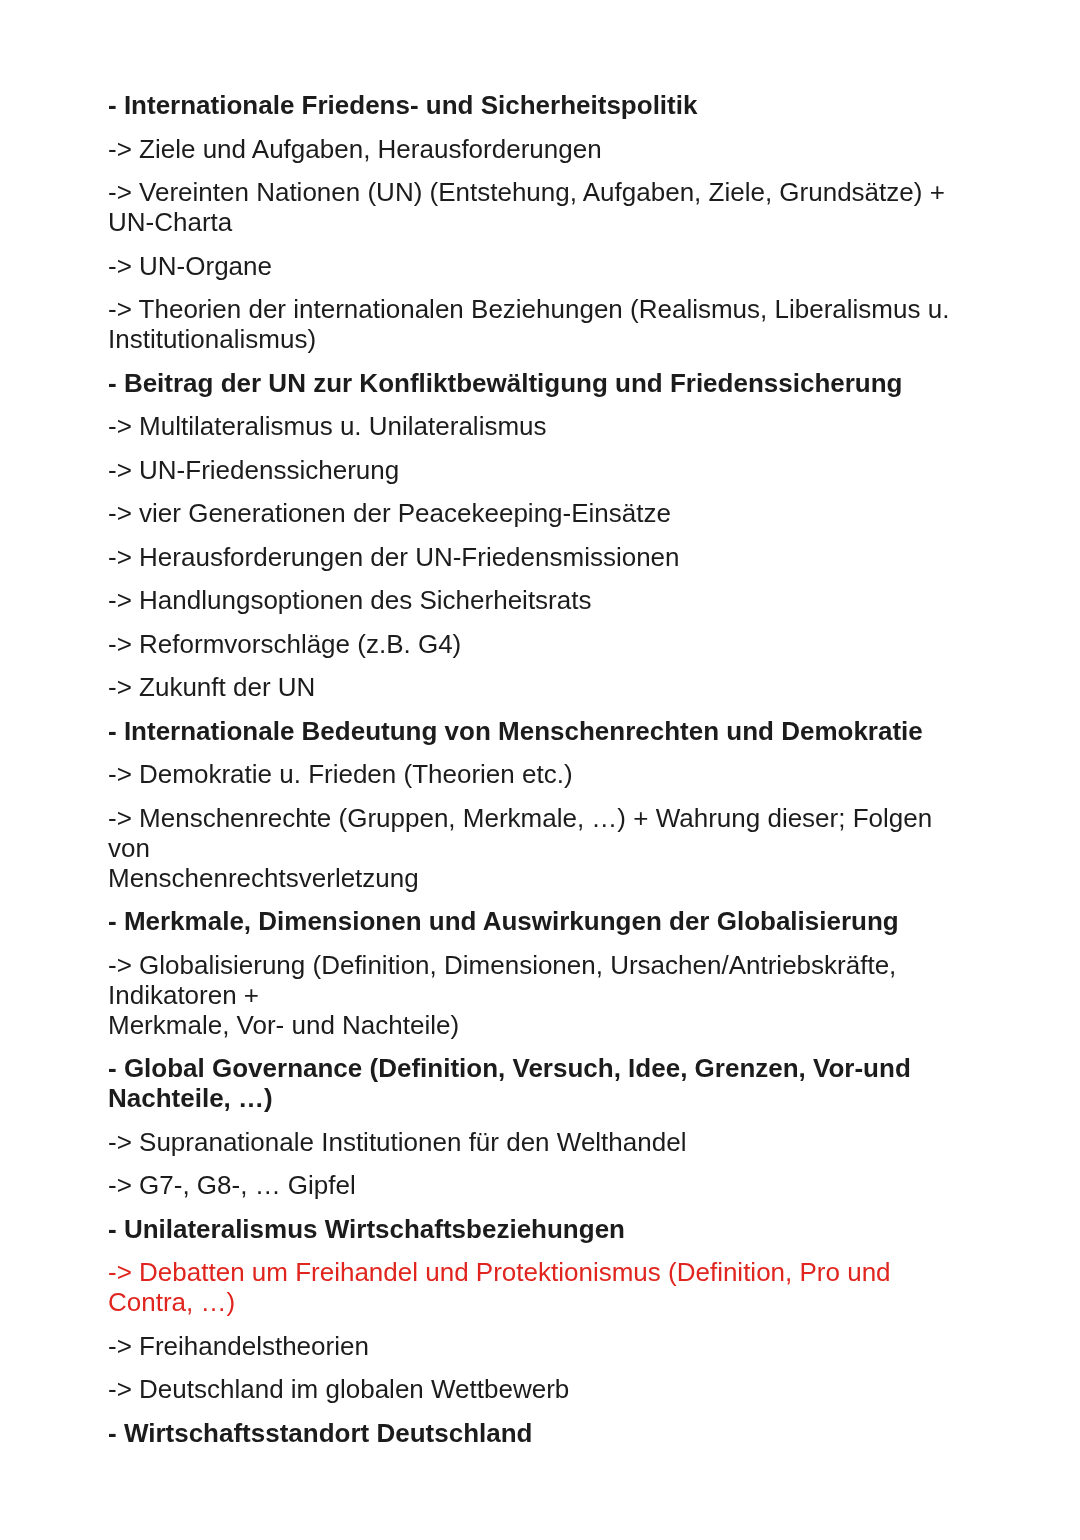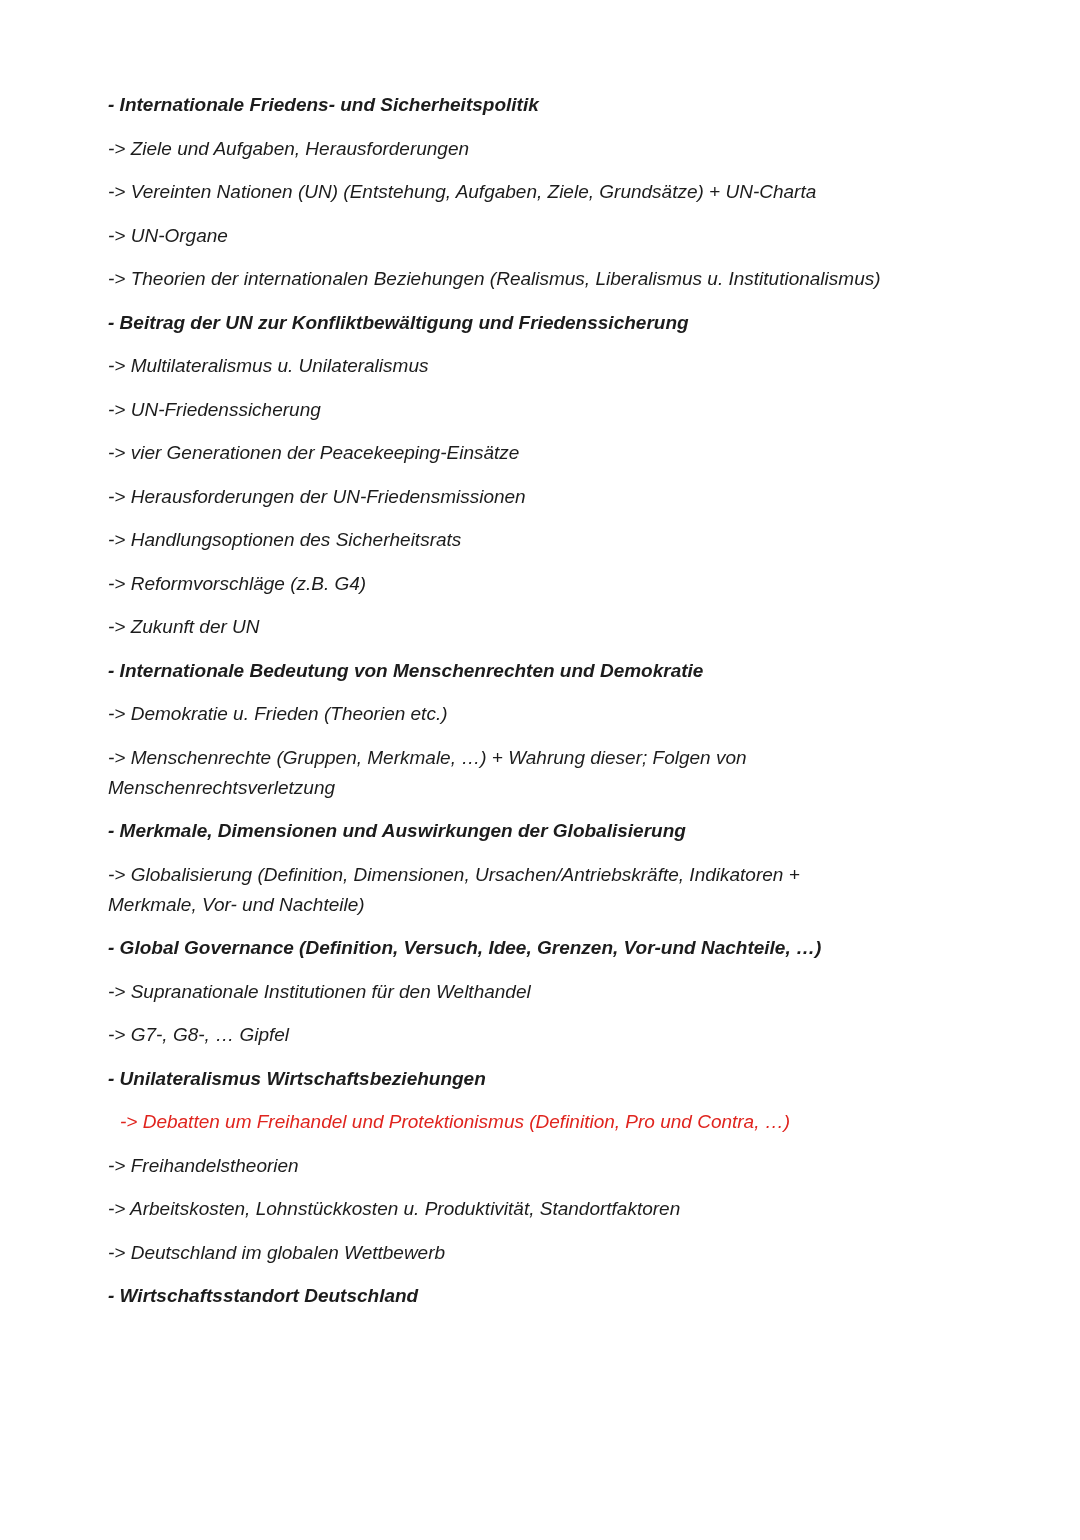--- a/index.html
+++ b/index.html
@@ -20,33 +20,31 @@
     inset: 0;
     background: #ffffff;
   }
   .content {
     position: absolute;
     left: 108px;
     top: 90px;
     width: 870px;
   }
   p.line {
-    font-size: 19px;
+    font-size: 26px;
     line-height: 30px;
     margin: 0 0 13.5px 0;
     white-space: pre-line;
     letter-spacing: 0px;
-    font-style: italic;
   }
   p.heading {
     font-weight: 700;
   }
   p.item-red {
     color: var(--red, #e0241e);
-    margin-left: 12px;
   }
   .spacer {
     height: 43.5px;
   }
 </style>
 </head>
 <body style="--ink: #1c1c1c; --red: #e0241e; background: rgb(255, 255, 255);">
 
 <div class="page">
   <div class="content">
@@ -69,18 +67,17 @@
 Menschenrechtsverletzung</p>
       <p class="line heading">- Merkmale, Dimensionen und Auswirkungen der Globalisierung</p>
       <p class="line item">-&gt; Globalisierung (Definition, Dimensionen, Ursachen/Antriebskräfte, Indikatoren +
 Merkmale, Vor- und Nachteile)</p>
       <p class="line heading">- Global Governance (Definition, Versuch, Idee, Grenzen, Vor-und Nachteile, …)</p>
       <p class="line item">-&gt; Supranationale Institutionen für den Welthandel</p>
       <p class="line item">-&gt; G7-, G8-, … Gipfel</p>
       <p class="line heading">- Unilateralismus Wirtschaftsbeziehungen</p>
       <p class="line item-red">-&gt; Debatten um Freihandel und Protektionismus (Definition, Pro und Contra, …)</p>
       <p class="line item">-&gt; Freihandelstheorien</p>
-      <p class="line item">-&gt; Arbeitskosten, Lohnstückkosten u. Produktivität, Standortfaktoren</p>
       <p class="line item">-&gt; Deutschland im globalen Wettbewerb</p>
       <p class="line heading">- Wirtschaftsstandort Deutschland</p>
       <div class="spacer"></div>
     </div>
 </div>
 
 </body></html>

